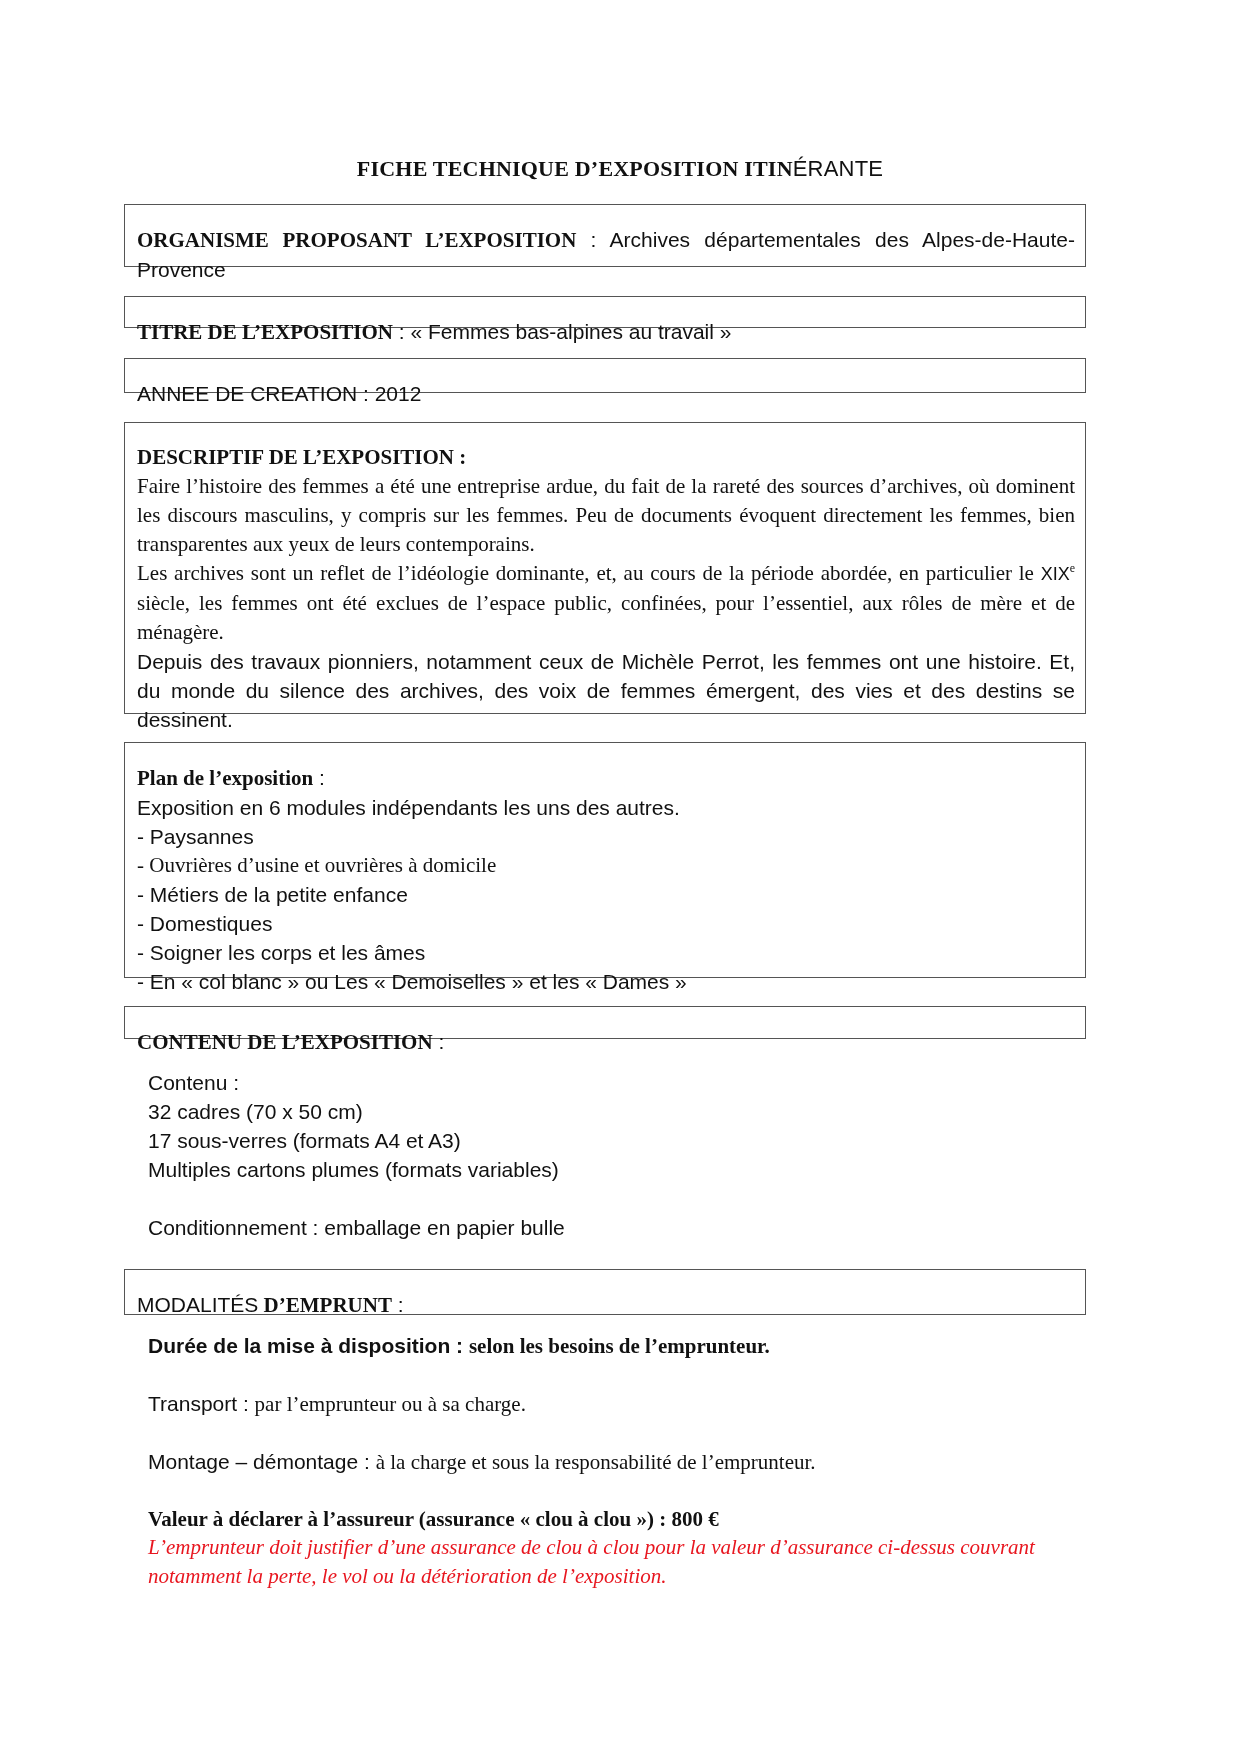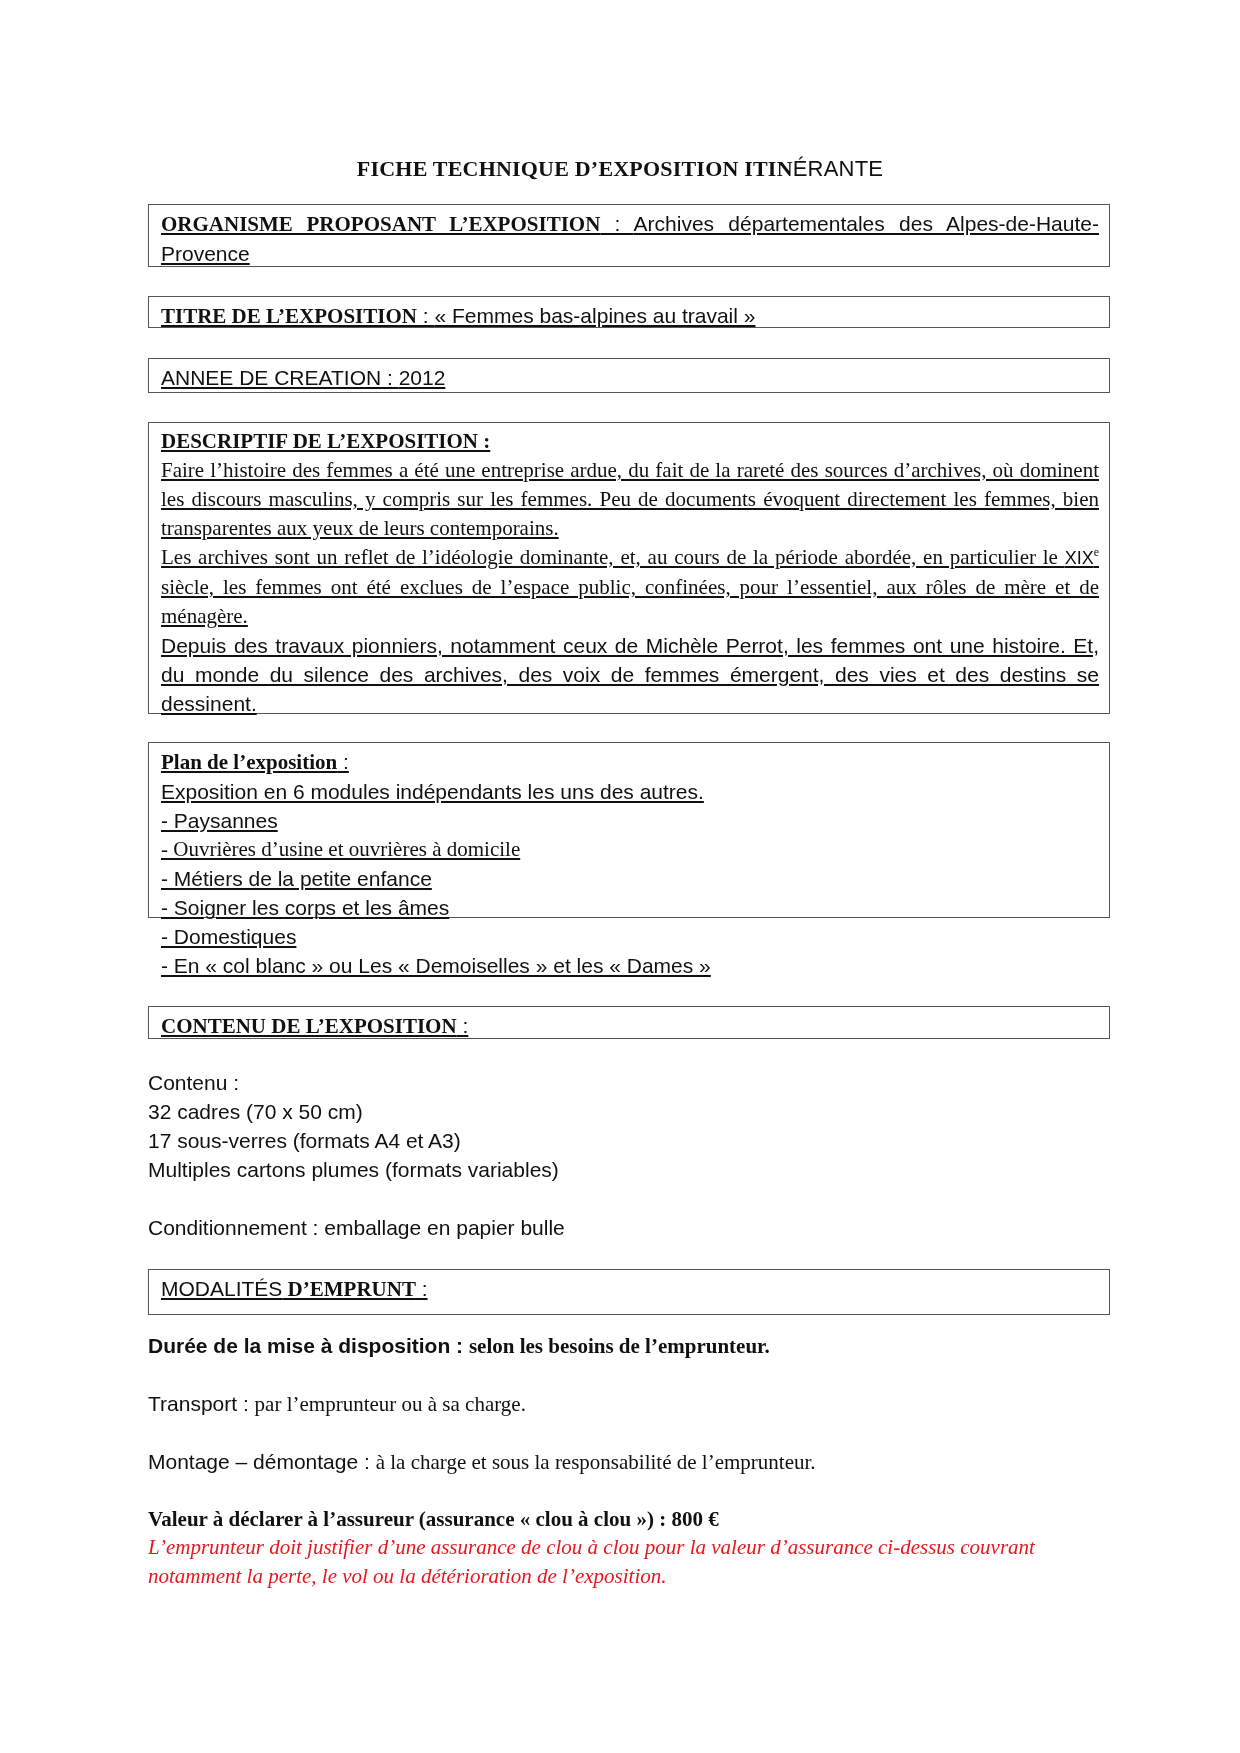--- a/index.html
+++ b/index.html
@@ -5,22 +5,22 @@
   html, body { margin: 0; padding: 0; background: #ffffff; }
   body { width: 1240px; height: 1753px; position: relative; overflow: hidden; color: #111; }
   .serif { font-family: "Liberation Serif", "DejaVu Serif", serif; }
   .sans { font-family: "Liberation Sans", "DejaVu Sans", sans-serif; }
   .title {
     position: absolute; left: 0; width: 1240px; top: 148px; text-align: center;
     font-size: 22px; font-weight: bold; letter-spacing: 0.2px; margin-top: 8px;
   }
   .title .tail { font-family: "Liberation Sans", sans-serif; font-weight: normal; }
   .box {
-    position: absolute; left: 148px; width: 962px; border: 1.5px solid #555;
-    padding: 4px 10px 3px 12px; box-sizing: border-box; font-size: 21px; line-height: 29px; text-decoration: underline;
+    position: absolute; left: 124px; width: 962px; border: 1.5px solid #555;
+    padding: 20px 10px 3px 12px; box-sizing: border-box; font-size: 21px; line-height: 29px;
   }
   .b { font-family: "Liberation Serif", serif; font-weight: bold; }
   .justify { text-align: justify; }
   .free { position: absolute; left: 148px; width: 950px; font-size: 21px; line-height: 29px; }
   .red { color: #e8161f; font-style: italic; }
   sup { font-size: 12px; line-height: 0; }
   .list { margin: 0; padding: 0; list-style: none; }
 </style>
 </head>
 <body>
@@ -39,29 +39,29 @@
   <span>ANNEE DE CREATION : </span><span>2012</span>
 </div>
 
 <div class="box justify" style="top:422px;height:292px;">
   <div class="b">DESCRIPTIF DE L’EXPOSITION :</div>
   <div class="serif">Faire l’histoire des femmes a été une entreprise ardue, du fait de la rareté des sources d’archives, où dominent les discours masculins, y compris sur les femmes. Peu de documents évoquent directement les femmes, bien transparentes aux yeux de leurs contemporains.</div>
   <div class="serif"><span>Les archives sont un reflet de l’idéologie dominante, et, au cours de la période abordée, en particulier le </span><span class="sans" style="font-size:18px;">XIX</span><sup>e</sup><span> siècle, les femmes ont été exclues de l’espace public, confinées, pour l’essentiel, aux rôles de mère et de ménagère.</span></div>
   <div class="sans">Depuis des travaux pionniers, notamment ceux de Michèle Perrot, les femmes ont une histoire. Et, du monde du silence des archives, des voix de femmes émergent, des vies et des destins se dessinent.</div>
 </div>
 
-<div class="box sans" style="top:742px;height:176px;">
+<div class="box sans" style="top:742px;height:236px;">
   <div><span class="b">Plan de l’exposition</span><span> :</span></div>
   <div>Exposition en 6 modules indépendants les uns des autres.</div>
   <ul class="list">
     <li>- Paysannes</li>
     <li class="serif">- Ouvrières d’usine et ouvrières à domicile</li>
     <li>- Métiers de la petite enfance</li>
+    <li>- Domestiques</li>
     <li>- Soigner les corps et les âmes</li>
-    <li>- Domestiques</li>
     <li>- En « col blanc » ou Les « Demoiselles » et les « Dames »</li>
   </ul>
 </div>
 
 <div class="box sans" style="top:1006px;height:33px;">
   <span class="b">CONTENU DE L’EXPOSITION</span><span> :</span>
 </div>
 
 <div class="free sans" style="top:1068px;">
   <div>Contenu :</div>

